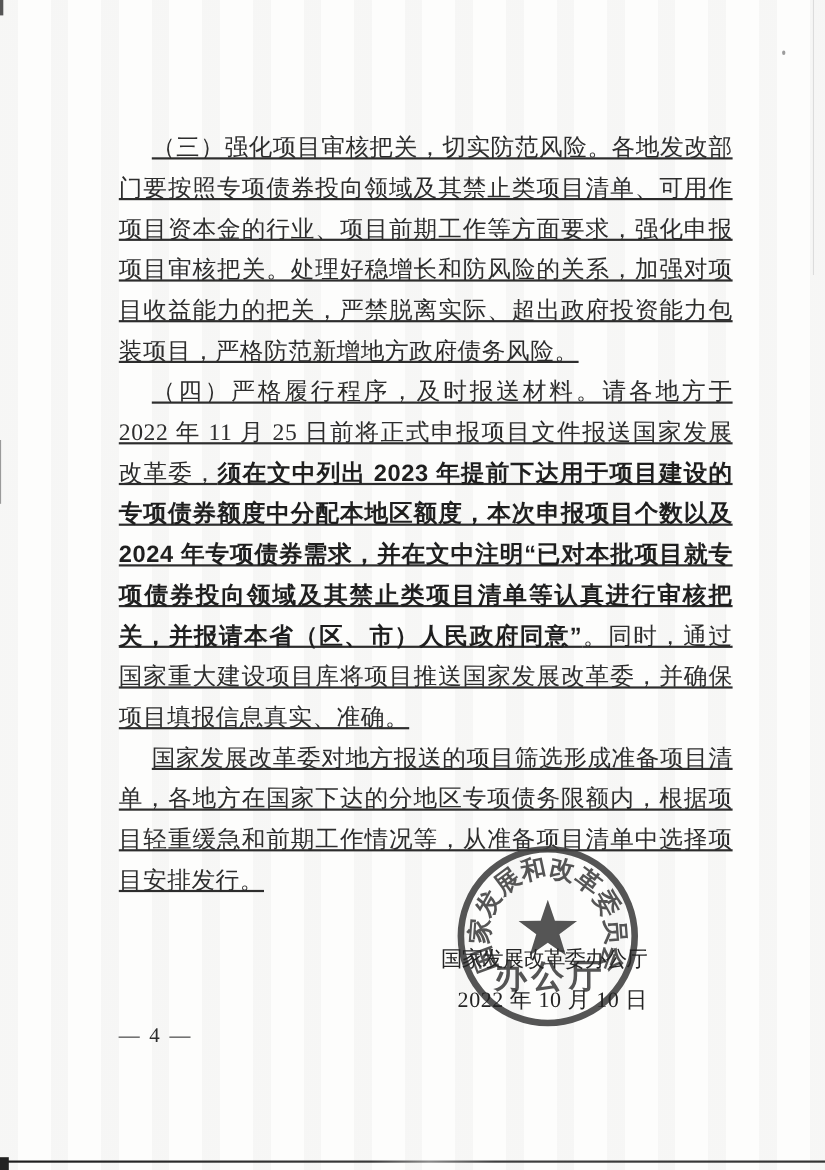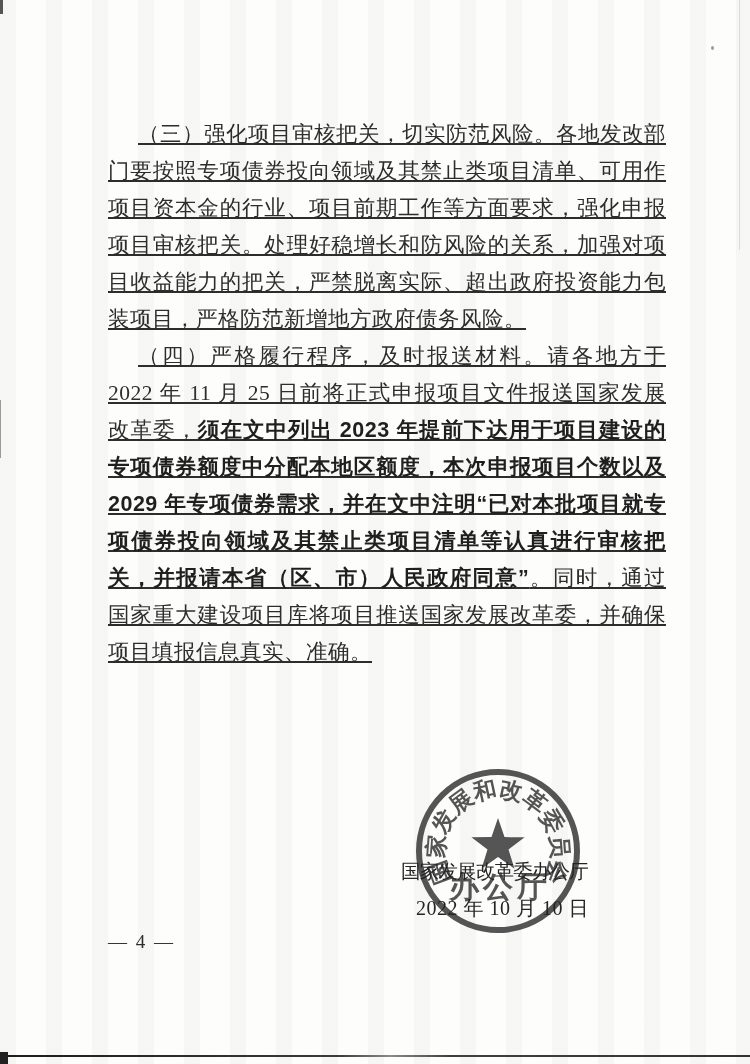--- a/index.html
+++ b/index.html
@@ -138,21 +138,22 @@
     border-radius: 50%;
   }
 </style>
 </head>
 <body>
 
 <div class="page">
 
   <div class="content">
     <p class="doc-para"><span>（三）强化项目审核把关，切实防范风险。各地发改部门要按照专项债券投向领域及其禁止类项目清单、可用作项目资本金的行业、项目前期工作等方面要求，强化申报项目审核把关。处理好稳增长和防风险的关系，加强对项目收益能力的把关，严禁脱离实际、超出政府投资能力包装项目，严格防范新增地方政府债务风险。</span></p>
-    <p class="doc-para"><span>（四）严格履行程序，及时报送材料。请各地方于 2022 年 11 月 25 日前将正式申报项目文件报送国家发展改革委，</span><span class="bold-run">须在文中列出 2023 年提前下达用于项目建设的专项债券额度中分配本地区额度，本次申报项目个数以及 2029 年专项债券需求，并在文中注明“已对本批项目就专项债券投向领域及其禁止类项目清单等认真进行审核把关，并报请本省（区、市）人民政府同意”</span><span>。同时，通过国家重大建设项目库将项目推送国家发展改革委，并确保项目填报信息真实、准确。</span></p>
+    <p class="doc-para"><span>（四）严格履行程序，及时报送材料。请各地方于 2022 年 11 月 25 日前将正式申报项目文件报送国家发展改革委，</span><span class="bold-run">须在文中列出 2023 年提前下达用于项目建设的专项债券额度中分配本地区额度，本次申报项目个数以及 2024 年专项债券需求，并在文中注明“已对本批项目就专项债券投向领域及其禁止类项目清单等认真进行审核把关，并报请本省（区、市）人民政府同意”</span><span>。同时，通过国家重大建设项目库将项目推送国家发展改革委，并确保项目填报信息真实、准确。</span></p>
+    <p class="doc-para"><span>国家发展改革委对地方报送的项目筛选形成准备项目清单，各地方在国家下达的分地区专项债务限额内，根据项目轻重缓急和前期工作情况等，从准备项目清单中选择项目安排发行。</span></p>
   </div>
 
   <svg class="seal" viewBox="0 0 176 176" xmlns="http://www.w3.org/2000/svg">
     <circle cx="88" cy="87" r="79" fill="none" stroke="#3e3e3e" stroke-width="6"></circle>
     <polygon fill="#3e3e3e" points="88,54 81.5,73.1 61.4,73.3 77.5,85.4 71.5,104.7 88,93 104.5,104.7 98.5,85.4 114.6,73.3 94.5,73.1"></polygon>
     <defs>
       <path id="seal-arc" d="M 39.1 109.8 A 54 54 0 1 1 136.9 109.8" fill="none"></path>
     </defs>
     <text font-size="23" fill="#3e3e3e" font-family="Liberation Serif, DejaVu Serif, serif" font-weight="700">
       <textPath href="#seal-arc" startOffset="50%" text-anchor="middle">国家发展和改革委员会</textPath>

